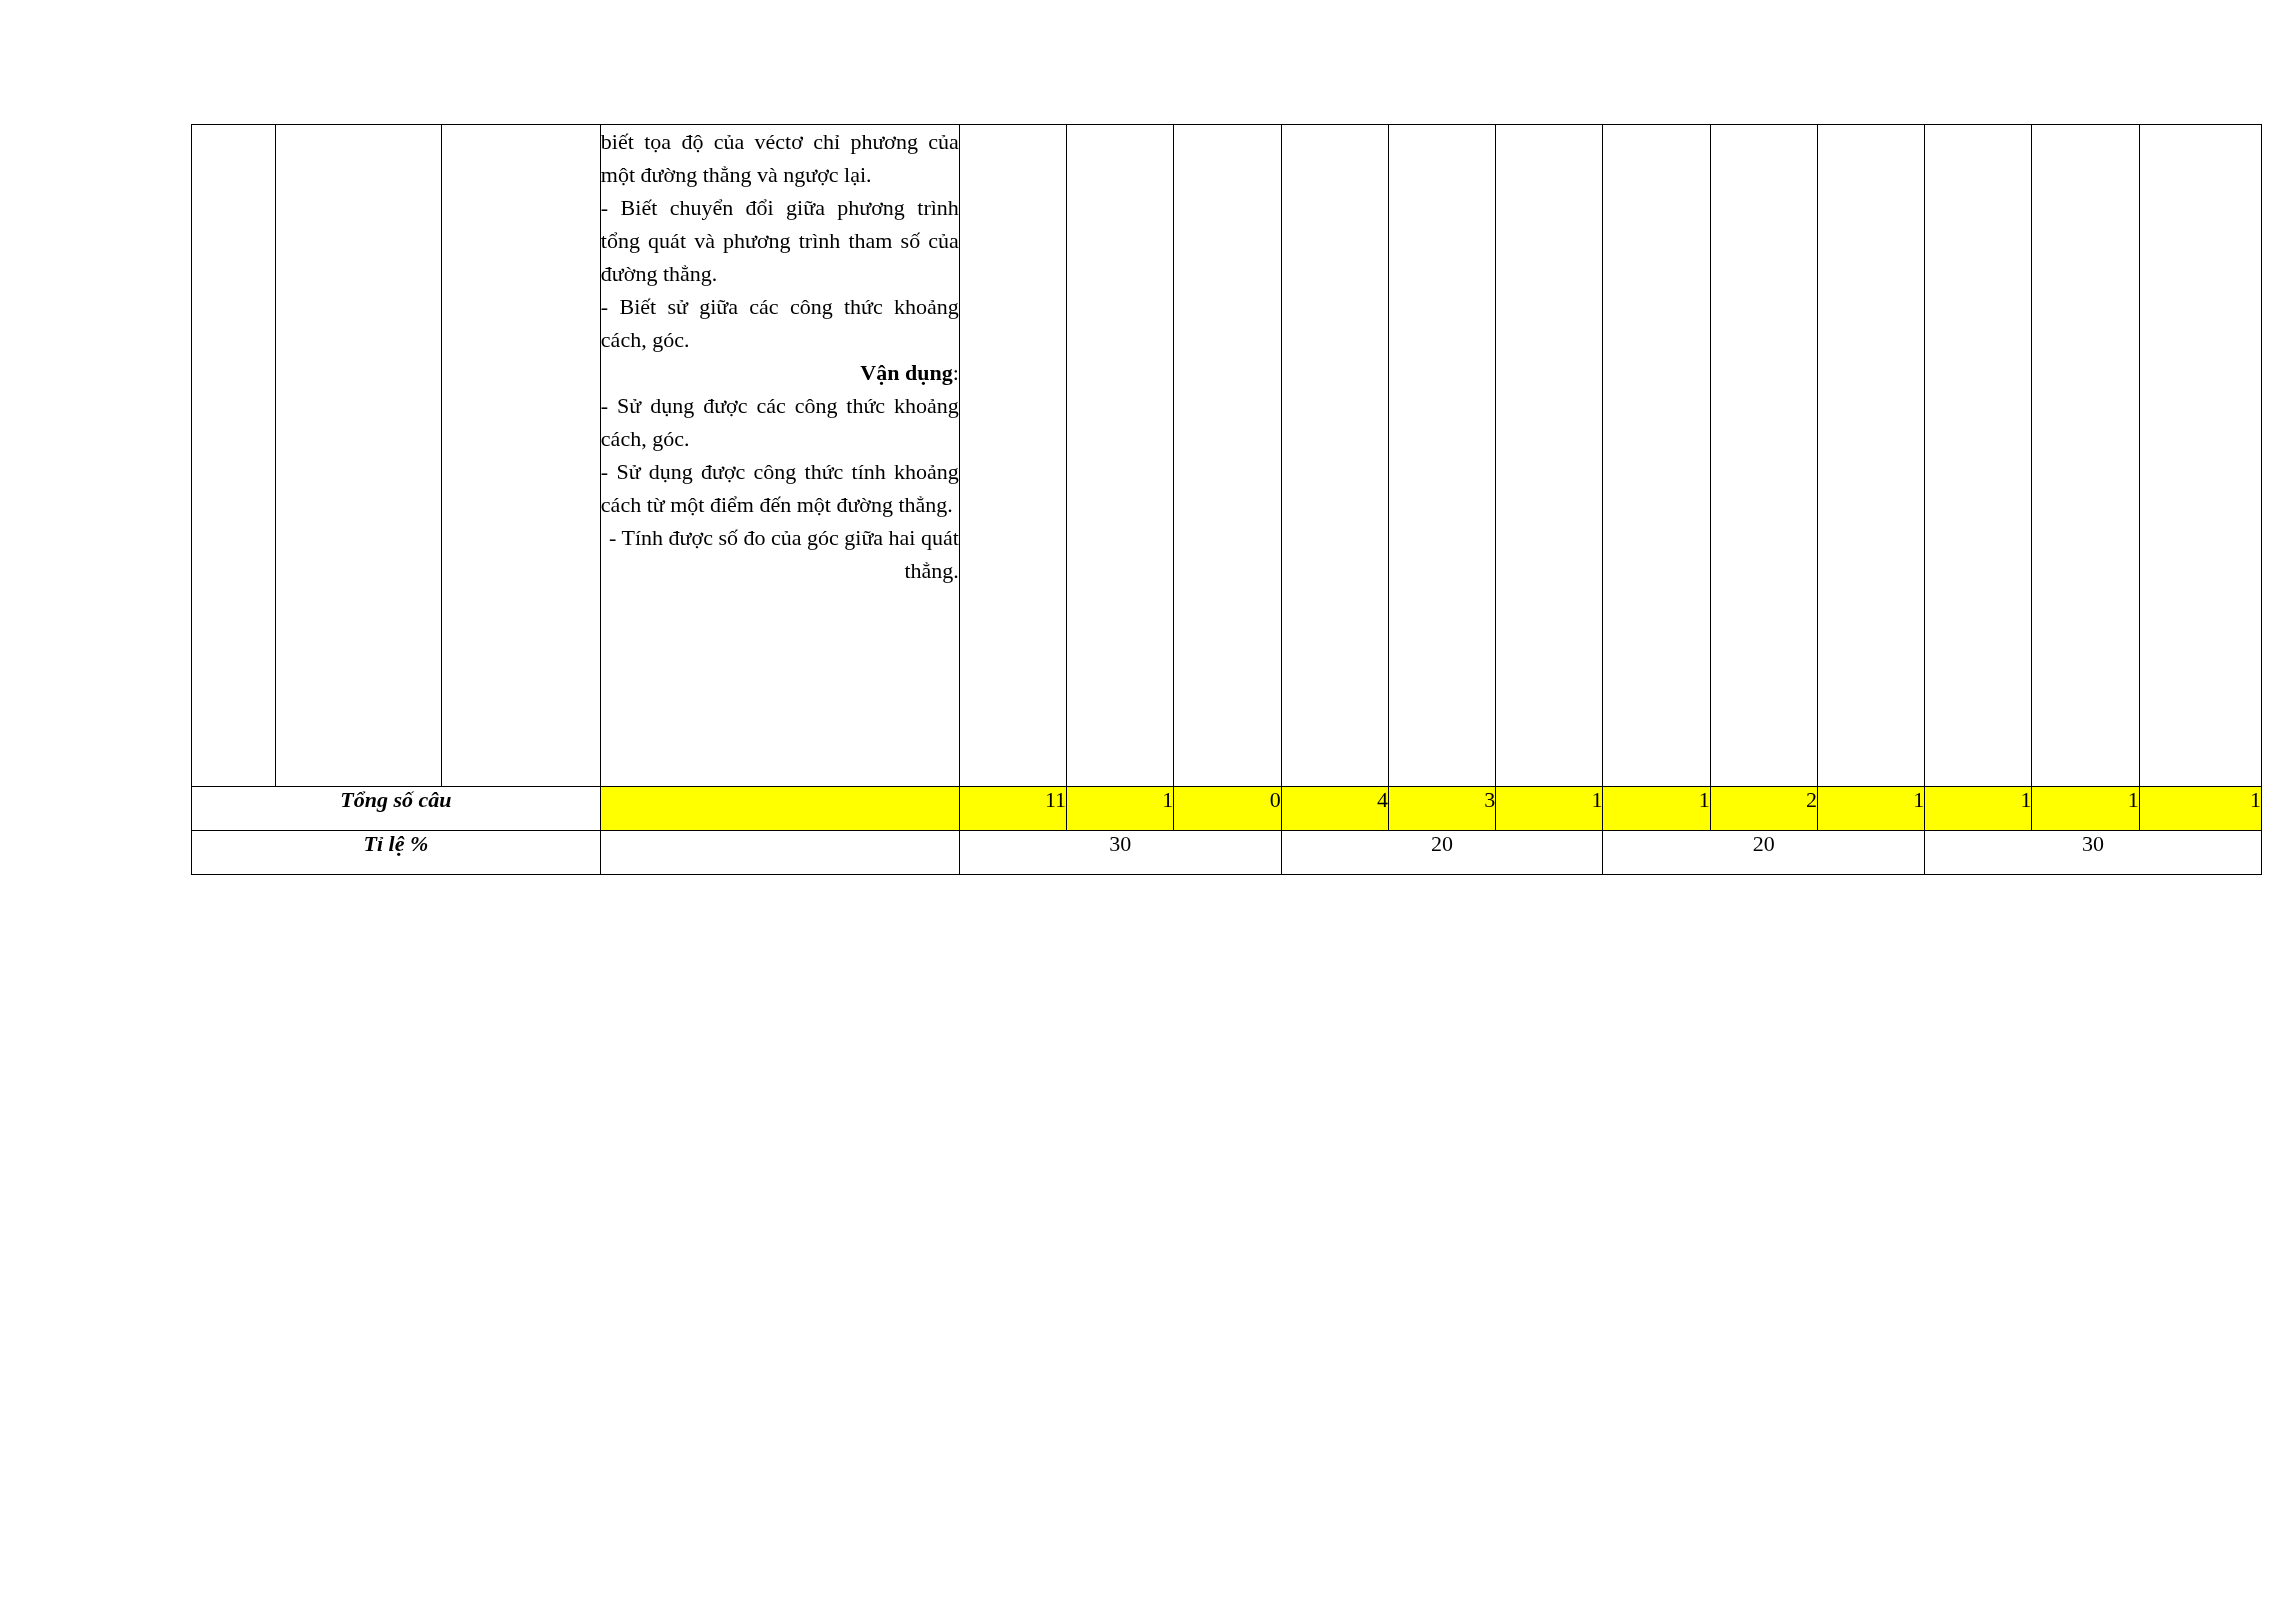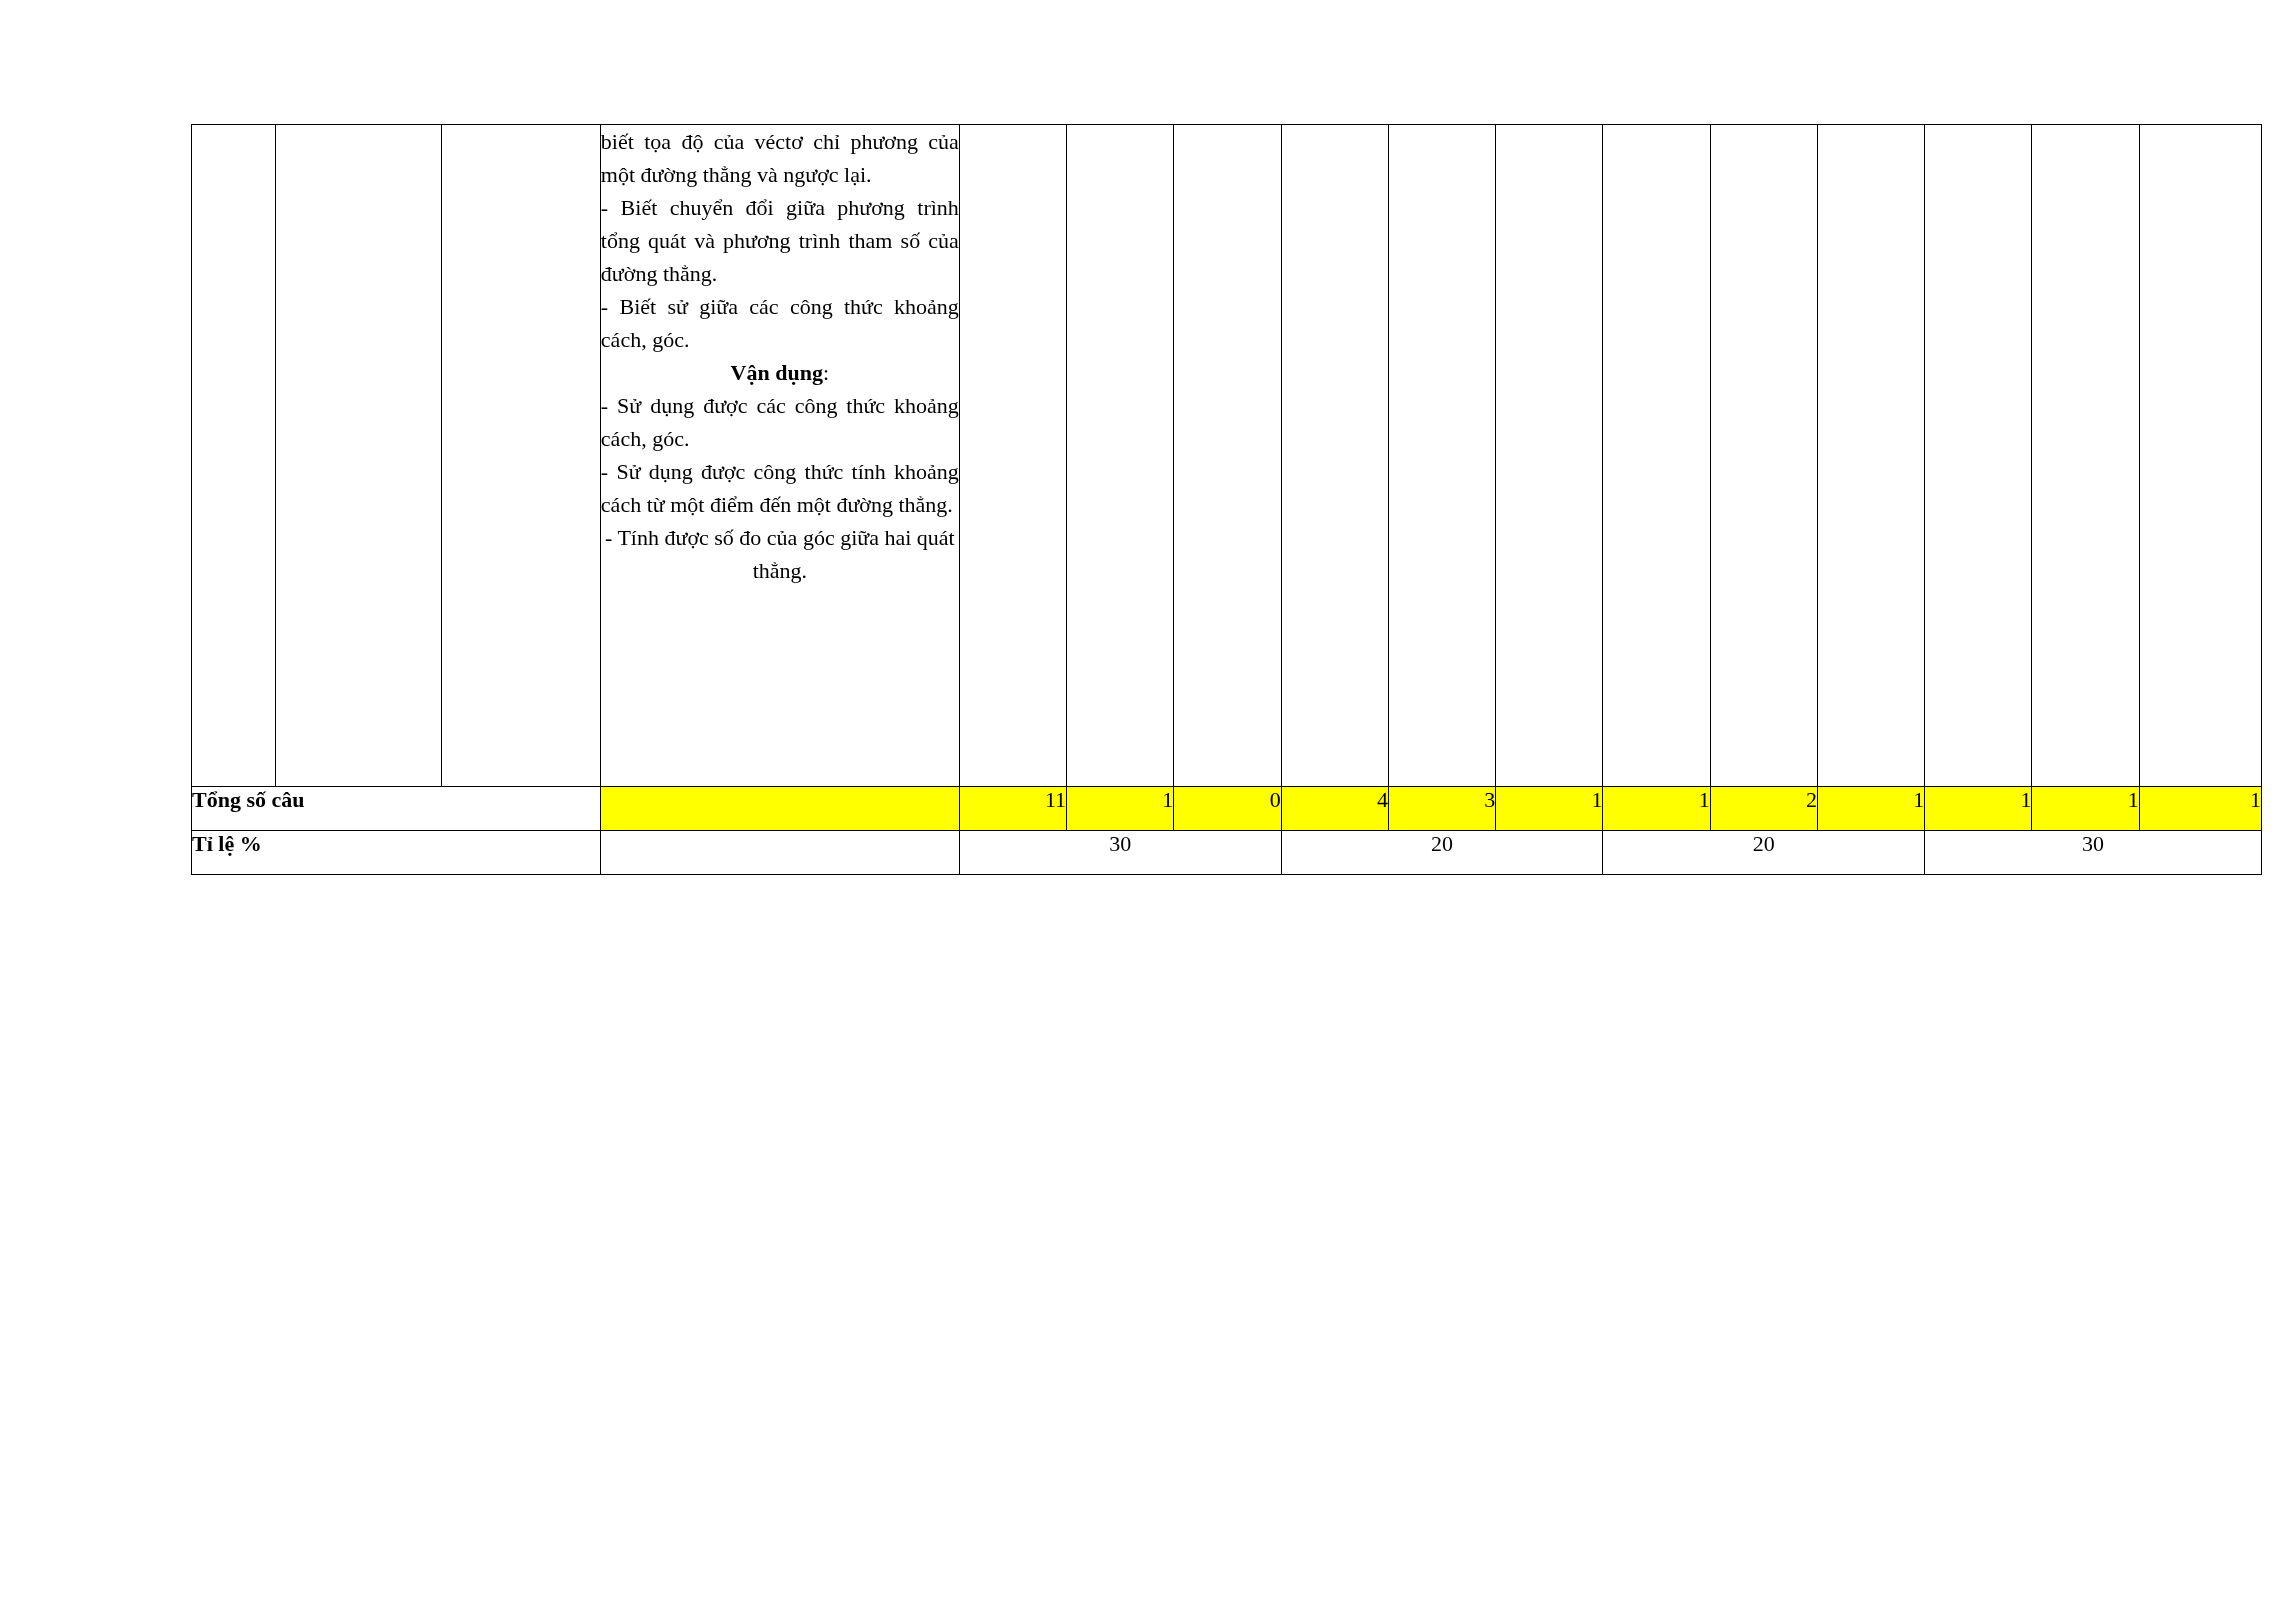--- a/index.html
+++ b/index.html
@@ -55,35 +55,37 @@
     text-align: justify;
     text-justify: inter-word;
   }
   .content-cell p {
     margin: 0;
   }
   .content-cell p.justify {
     text-align: justify;
   }
   .content-cell p.left {
-    text-align: center;
+    text-align: right;
   }
   .bold { font-weight: bold; }
 
   .tall { height: 661px; }
 
   .row-total td,
   .row-ratio td {
     vertical-align: middle;
     height: 43px;
   }
   .label-cell {
+    text-align: center;
     font-weight: bold;
     font-size: 22px;
     padding: 3.9px 0;
+    font-style: italic;
   }
   .yellow {
     background: #ffff00 !important;
   }
   .num {
     text-align: right;
     font-size: 22px;
     padding: 3.9px 0;
   }
   .ratio {

